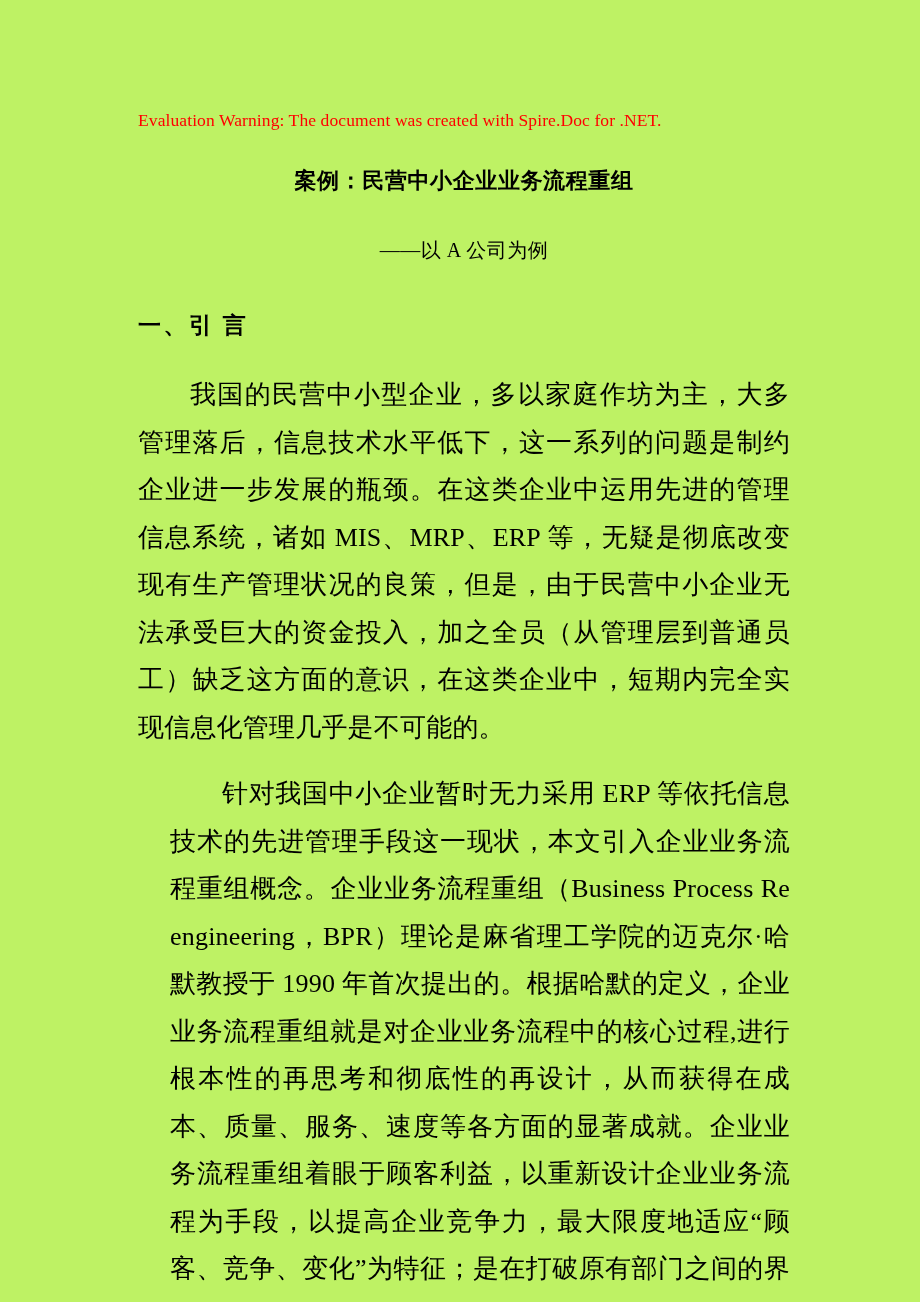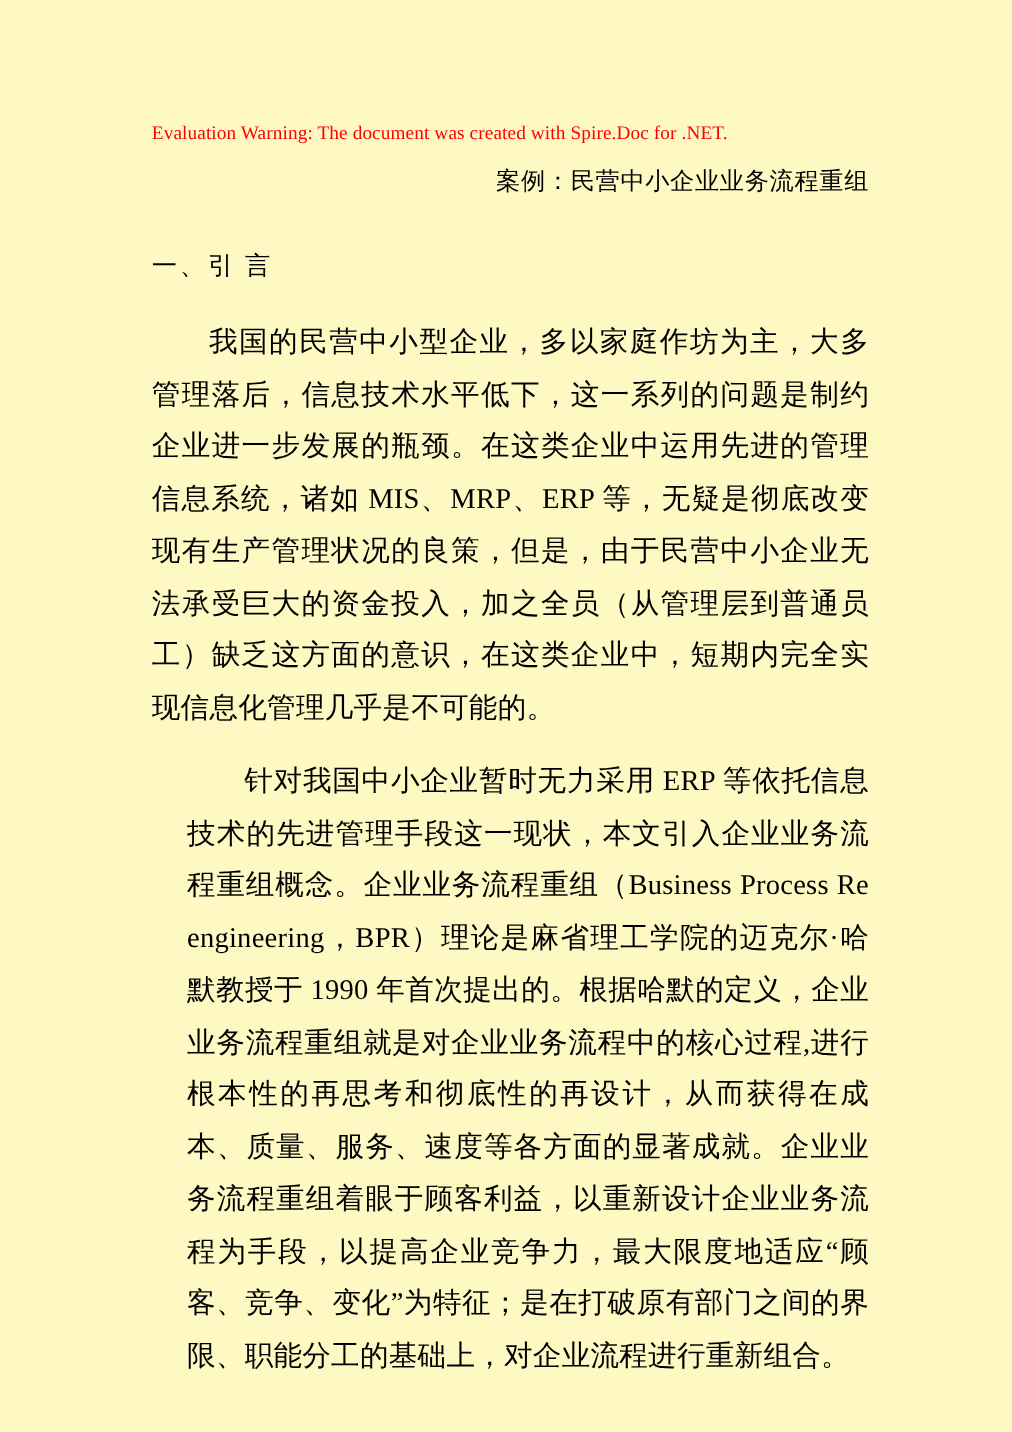--- a/index.html
+++ b/index.html
@@ -10,21 +10,21 @@
   }
   body {
     font-family: "Liberation Serif", "DejaVu Serif", serif;
     color: #000000;
     -webkit-font-smoothing: antialiased;
   }
   .page {
     position: relative;
     width: 920px;
     height: 1302px;
-    background: #fef9c3;
+    background: #bef264;
     overflow: hidden;
     margin: 0 auto;
   }
   .content {
     position: absolute;
     left: 138px;
     top: 0;
     width: 652px;
   }
 
@@ -35,24 +35,24 @@
     font-family: "Liberation Serif", "DejaVu Serif", serif;
     font-size: 17.5px;
     line-height: 24px;
     color: #ff0000;
     white-space: nowrap;
     letter-spacing: 0.1px;
   }
 
   
   .doc-title {
-    margin: 0;
+    margin: 16px;
     padding-top: 17px;
-    text-align: right;
-    font-weight: normal;
+    text-align: center;
+    font-weight: bold;
     font-size: 22px;
     line-height: 32px;
     letter-spacing: 0.6px;
     font-family: "Liberation Serif", "DejaVu Serif", serif;
   }
   .doc-subtitle {
     margin: 0;
     padding-top: 22px;
     text-align: center;
     font-weight: normal;
@@ -61,21 +61,21 @@
     letter-spacing: 0.5px;
     font-family: "Liberation Serif", "DejaVu Serif", serif;
   }
 
   
   .section-heading {
     margin: 0;
     padding-top: 44px;
     font-size: 23px;
     line-height: 34px;
-    font-weight: normal;
+    font-weight: bold;
     letter-spacing: 2.5px;
     font-family: "Liberation Serif", "DejaVu Serif", serif;
   }
 
   
   .body-para {
     margin: 0;
     font-size: 26px;
     line-height: 47.5px;
     text-align: justify;
@@ -91,20 +91,21 @@
 </head>
 <body>
 
 <div class="page">
   <div class="content">
 
     <p class="eval-warning">Evaluation Warning: The document was created with Spire.Doc for .NET.</p>
 
     <h1 class="doc-title">案例：民营中小企业业务流程重组</h1>
 
+    <p class="doc-subtitle">——以 A 公司为例</p>
 
     <h2 class="section-heading">一、引 言</h2>
 
     <p class="body-para first">我国的民营中小型企业，多以家庭作坊为主，大多管理落后，信息技术水平低下，这一系列的问题是制约企业进一步发展的瓶颈。在这类企业中运用先进的管理信息系统，诸如 MIS、MRP、ERP 等，无疑是彻底改变现有生产管理状况的良策，但是，由于民营中小企业无法承受巨大的资金投入，加之全员（从管理层到普通员工）缺乏这方面的意识，在这类企业中，短期内完全实现信息化管理几乎是不可能的。</p>
 
     <p class="body-para second">针对我国中小企业暂时无力采用 ERP 等依托信息技术的先进管理手段这一现状，本文引入企业业务流程重组概念。企业业务流程重组（Business Process Reengineering，BPR）理论是麻省理工学院的迈克尔·哈默教授于 1990 年首次提出的。根据哈默的定义，企业业务流程重组就是对企业业务流程中的核心过程,进行根本性的再思考和彻底性的再设计，从而获得在成本、质量、服务、速度等各方面的显著成就。企业业务流程重组着眼于顾客利益，以重新设计企业业务流程为手段，以提高企业竞争力，最大限度地适应“顾客、竞争、变化”为特征；是在打破原有部门之间的界限、职能分工的基础上，对企业流程进行重新组合。</p>
 
   </div>
 </div>
 

